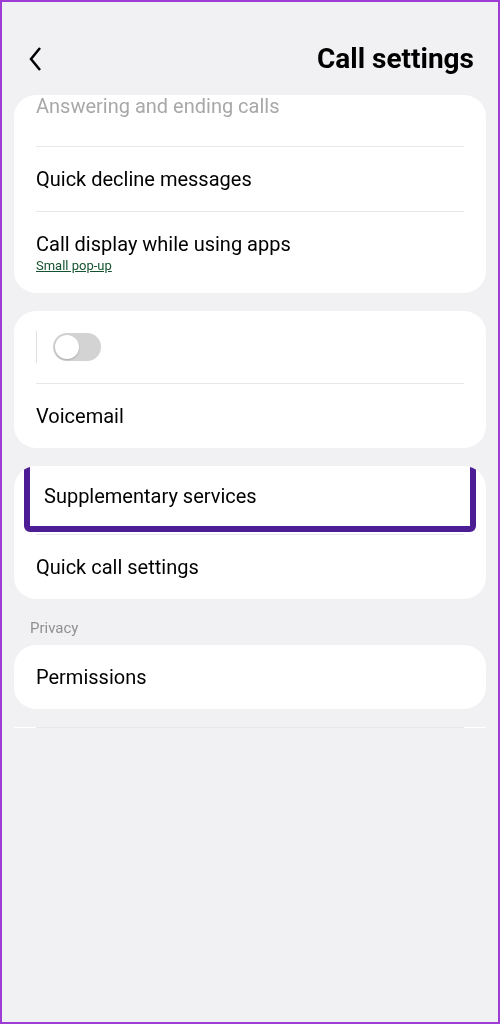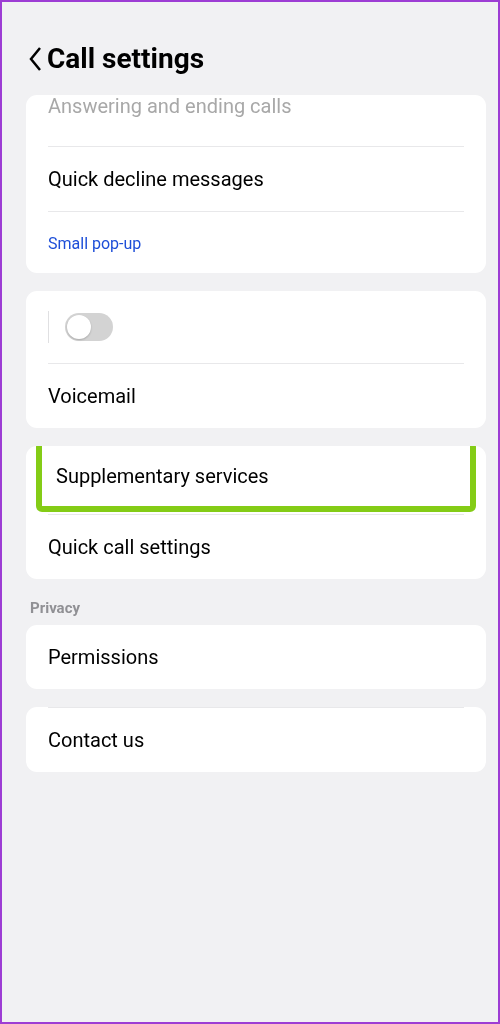--- a/index.html
+++ b/index.html
@@ -13,59 +13,61 @@
       height: 1024px;
       background: #f1f1f3;
       border: 2px solid #9d3dd4;
       overflow: hidden;
     }
     .header {
       display: flex;
       align-items: center;
       padding: 40px 24px 20px 24px;
       gap: 1px;
+      justify-content: space-between;
     }
     .back-icon {
       width: 20px;
       height: 20px;
       display: flex;
       align-items: center;
       justify-content: center;
     }
     .back-icon svg {
       width: 16px;
       height: 26px;
     }
     .header-title {
       font-size: 28px;
       font-weight: 700;
       color: #000;
     }
     .section {
       background: #fff;
-      border-radius: 11px;
-      margin: 0 12px 18px 24px;
+      border-radius: 22px;
+      margin: 0 12px 18px 12px;
       overflow: hidden;
     }
     .section:first-of-type {
       margin-top: 6px;
     }
     .item {
       padding: 20px 22px;
       position: relative;
     }
     .item-title {
       font-size: 20px;
       color: #000000;
       font-weight: 400;
     }
     .item-subtitle {
-      font-size: 16px;
-      color: #1d4ed8;
+      font-size: 13px;
+      color: #14532d;
       margin-top: 2px;
+      text-decoration: underline;
     }
     .divider {
       height: 1px;
       background: #e8e8ea;
       margin: 0 22px;
     }
     .truncated-top {
       color: #a8a8a8;
       font-size: 20px;
       display: block;
@@ -101,24 +103,24 @@
       border-radius: 50%;
       position: absolute;
       top: 2px;
       left: 2px;
       box-shadow: 0 1px 2px rgba(0,0,0,0.2);
     }
     .section-header {
       font-size: 15px;
       color: #909094;
       padding: 2px 28px 8px 28px;
-      font-weight: 700;
+      font-weight: 400;
     }
     .highlight-box {
-      border: 6px solid #84cc16;
+      border: 6px solid #4c1d95;
       border-radius: 6px;
       margin: -6px 10px 2px 10px;
     }
     .highlight-box .item {
       padding: 18px 14px;
     }
   </style>
 </head>
 <body>
 
@@ -134,20 +136,21 @@
 <div class="section">
   <div class="item" style="padding-top:10px;">
     <span class="truncated-top item-title">Answering and ending calls</span>
   </div>
   <div class="divider"></div>
   <div class="item">
     <div class="item-title">Quick decline messages</div>
   </div>
   <div class="divider"></div>
   <div class="item">
+    <div class="item-title">Call display while using apps</div>
     <div class="item-subtitle">Small pop-up</div>
   </div>
 </div>
 
 <div class="section">
   <div class="item item-with-toggle">
     <div class="toggle-wrap">
       <div class="toggle-divider"></div>
       <div class="toggle">
         <div class="toggle-knob"></div>
@@ -175,16 +178,13 @@
 <div class="section-header">Privacy</div>
 
 <div class="section">
   <div class="item">
     <div class="item-title">Permissions</div>
   </div>
 </div>
 
 <div class="section">
   <div class="divider"></div>
-  <div class="item">
-    <div class="item-title">Contact us</div>
-  </div>
 </div>
 
 </body></html>

